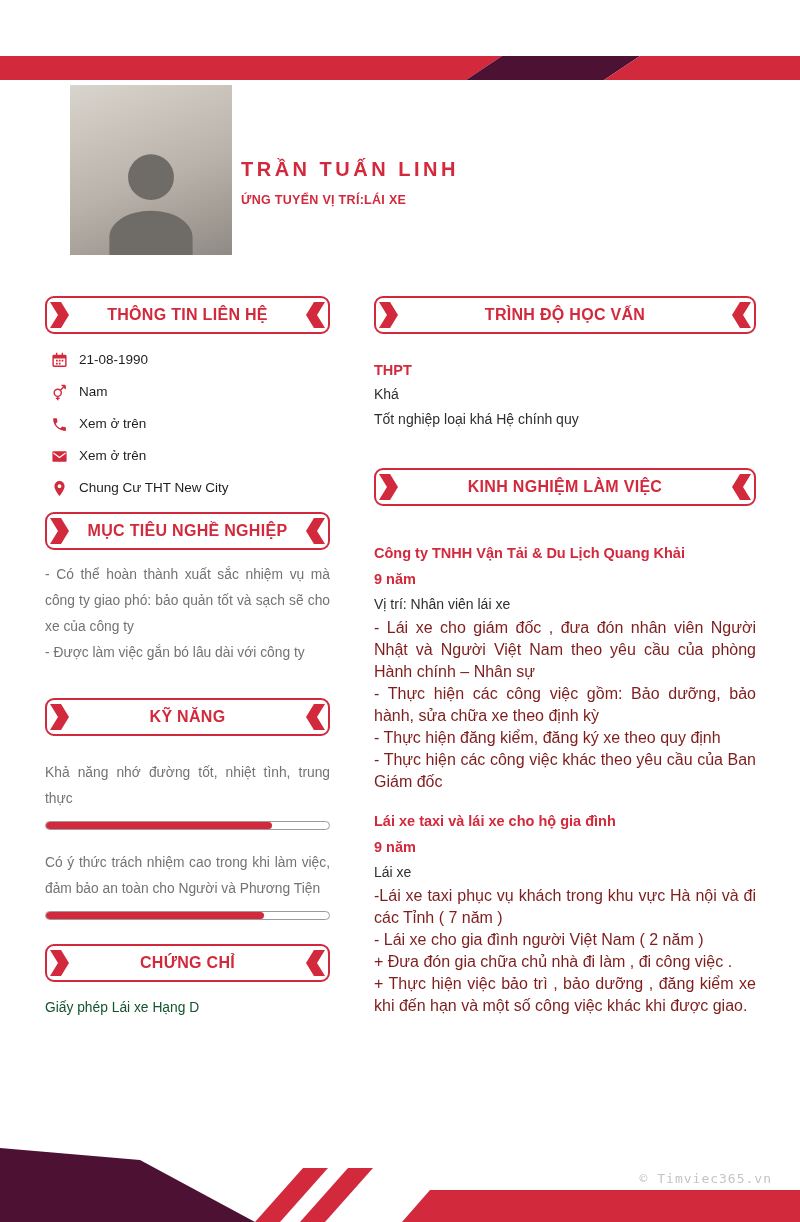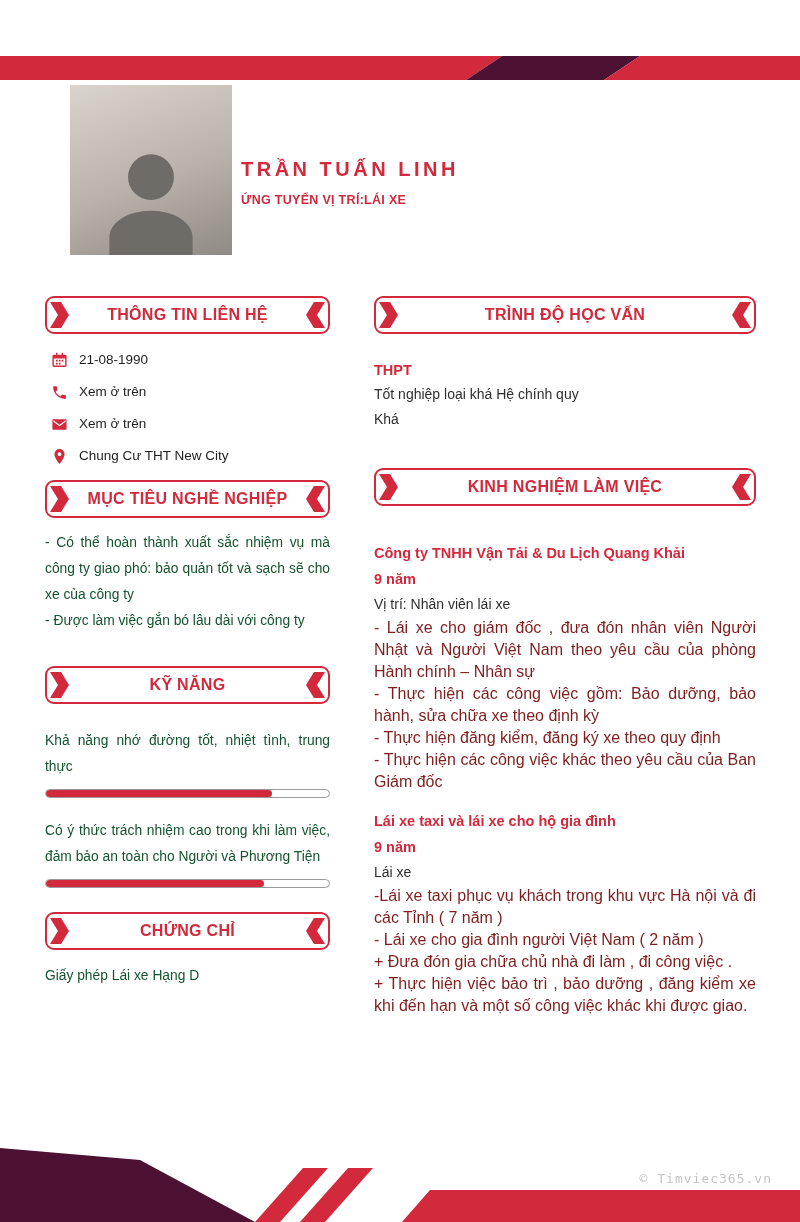--- a/index.html
+++ b/index.html
@@ -31,21 +31,21 @@
        display:flex;align-items:center;justify-content:center}
   .sec-title{color:#d2293c;font-weight:bold;font-size:16px;letter-spacing:.3px;white-space:nowrap}
   .chev{position:absolute;top:50%;margin-top:-13px;width:19px;height:26px;background:#d2293c}
   .chev.l{left:3px;clip-path:polygon(0 0,58% 0,100% 50%,58% 100%,0 100%,42% 50%)}
   .chev.r{right:3px;clip-path:polygon(100% 0,42% 0,0 50%,42% 100%,100% 100%,58% 50%)}
 
   .contact{list-style:none;margin:18px 0 0 6px}
   .contact li{display:flex;align-items:flex-start;gap:11px;margin-bottom:15px;font-size:13.5px;color:#1e1e1e}
   .cicon{width:17px;height:17px;flex:0 0 17px;display:block}
 
-  .body-text{font-size:13.8px;line-height:26px;color:#14532d;text-align:justify}
+  .body-text{font-size:13.8px;line-height:26px;color:#737373;text-align:justify}
   .body-text p{margin:0}
 
   .sec.mt1{margin-top:6px}
   .sec.mt2{margin-top:32px}
   .sec.mt3{margin-top:24px}
   .after-sec{margin-top:12px}
 
   .skills-list{margin-top:24px}
   .skill{margin-bottom:20px}
   .bar{height:9px;border:1px solid #9a9a9a;border-radius:6px;margin-top:9px;background:#fff;overflow:hidden}
@@ -101,20 +101,28 @@
 
     <ul class="contact">
       <li>
         <svg class="cicon" viewBox="0 0 24 24">
           <path fill="#d2293c" d="M7 1h2v3H7V1zm8 0h2v3h-2V1zM4 4h16a2 2 0 0 1 2 2v13a2 2 0 0 1-2 2H4a2 2 0 0 1-2-2V6a2 2 0 0 1 2-2zm0 5v10h16V9H4zm3 2h2.5v2.5H7V11zm4 0h2.5v2.5H11V11zm4 0h2.5v2.5H15V11zM7 15h2.5v2.5H7V15zm4 0h2.5v2.5H11V15z"></path>
         </svg>
         <span>21-08-1990</span>
       </li>
       <li>
         <svg class="cicon" viewBox="0 0 24 24">
+          <circle cx="9.5" cy="12.5" r="5" fill="none" stroke="#d2293c" stroke-width="2"></circle>
+          <path d="M13.2 8.8 20 2m0 0h-5.2M20 2v5.2" fill="none" stroke="#d2293c" stroke-width="2"></path>
+          <path d="M9.5 17.5V23M6.8 20.3h5.4" fill="none" stroke="#d2293c" stroke-width="2"></path>
+        </svg>
+        <span>Nam</span>
+      </li>
+      <li>
+        <svg class="cicon" viewBox="0 0 24 24">
           <path fill="#d2293c" d="M6.6 10.8c1.5 2.9 3.8 5.2 6.6 6.6l2.2-2.2c.3-.3.7-.4 1-.2 1.1.4 2.4.6 3.6.6.6 0 1 .4 1 1V20c0 .6-.4 1-1 1C10.6 21 3 13.4 3 4c0-.6.4-1 1-1h3.5c.6 0 1 .4 1 1 0 1.3.2 2.5.6 3.6.1.4 0 .7-.2 1l-2.3 2.2z"></path>
         </svg>
         <span>Xem ở trên</span>
       </li>
       <li>
         <svg class="cicon" viewBox="0 0 24 24">
           <path fill="#d2293c" d="M3 4.5h18a1 1 0 0 1 1 1v13a1 1 0 0 1-1 1H3a1 1 0 0 1-1-1v-13a1 1 0 0 1 1-1z"></path>
           <path fill="#ffffff" d="M3.4 6 12 12.4 20.6 6v2L12 14.5 3.4 8z"></path>
         </svg>
         <span>Xem ở trên</span>
@@ -168,22 +176,22 @@
 
   <div class="col right">
 
     <div class="sec">
       <span class="chev l"></span>
       <span class="sec-title">TRÌNH ĐỘ HỌC VẤN</span>
       <span class="chev r"></span>
     </div>
     <div class="edu">
       <div class="red-bold">THPT</div>
+      <div class="line">Khá</div>
       <div class="line">Tốt nghiệp loại khá Hệ chính quy</div>
-      <div class="line">Khá</div>
     </div>
 
     <div class="sec exp">
       <span class="chev l"></span>
       <span class="sec-title">KINH NGHIỆM LÀM VIỆC</span>
       <span class="chev r"></span>
     </div>
 
     <div class="job">
       <div class="red-bold">Công ty TNHH Vận Tải &amp; Du Lịch Quang Khải</div>

